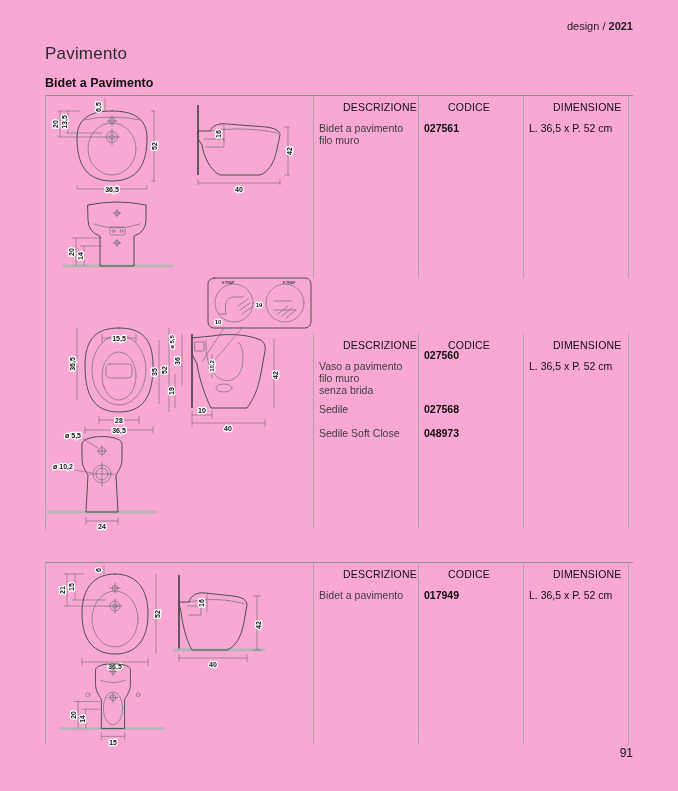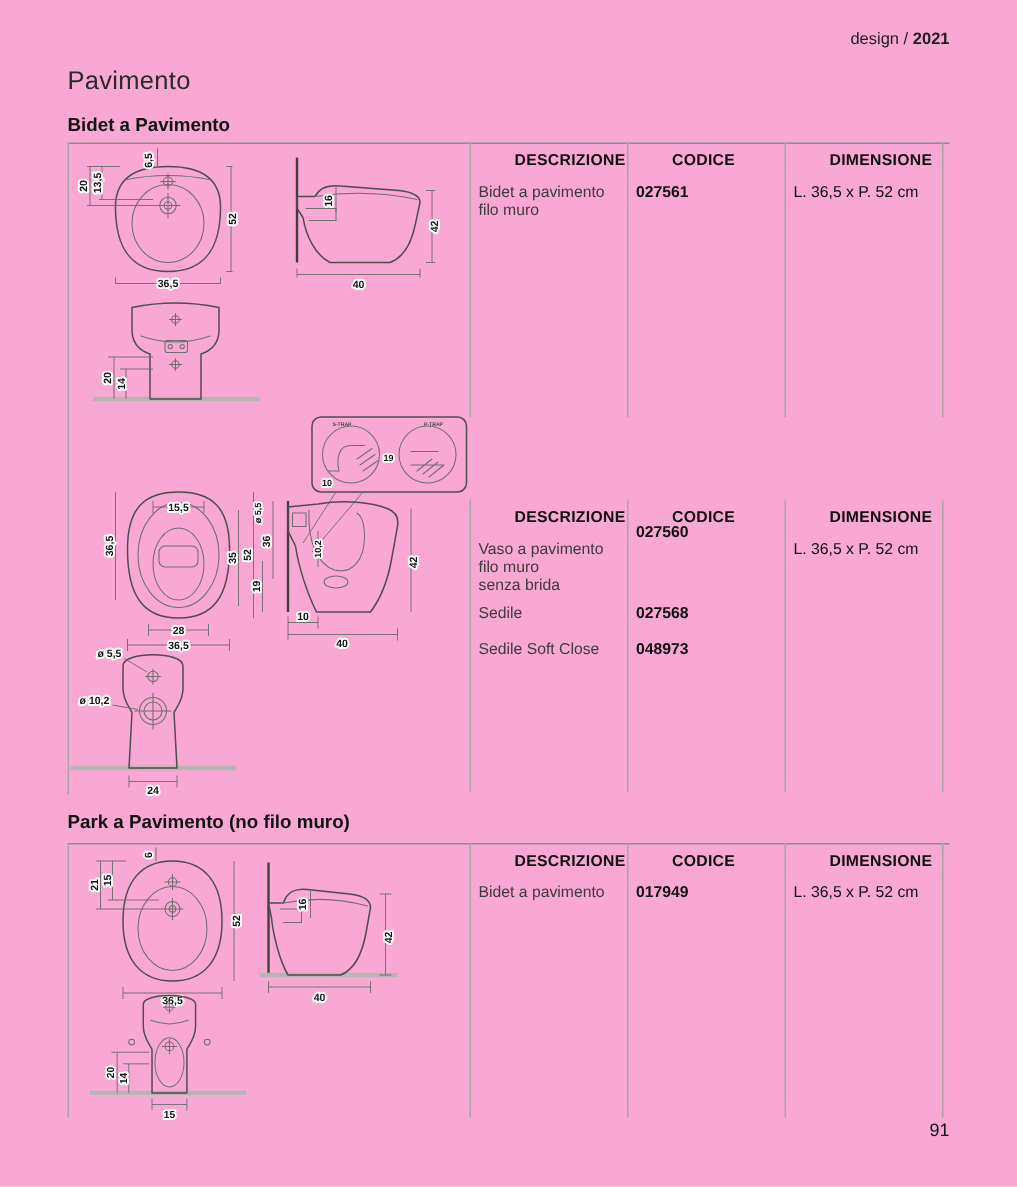--- a/index.html
+++ b/index.html
@@ -7,21 +7,21 @@
         font-family:"Liberation Sans",sans-serif;color:#1a1a1a;}
   .abs{position:absolute;}
   
   .brand{top:20px;right:45px;font-size:11px;color:#1c1c1c;}
   .brand b{font-weight:bold;}
   .page-title{left:45px;top:44px;font-size:17px;font-weight:400;color:#2b2b2b;letter-spacing:.2px;}
   .section-heading{left:45px;font-size:12.5px;font-weight:bold;color:#111;}
   .hrule{left:45px;width:588px;height:1px;background:#8c8c8c;}
   .vrule{width:1px;background:#a6a6a6;}
   
-  .thead{font-size:10.5px;font-weight:bold;color:#0e0e0e;letter-spacing:.2px;padding-left:24px;}
+  .thead{font-size:10.5px;font-weight:normal;color:#0e0e0e;letter-spacing:.2px;padding-left:24px;}
   .cell-desc{font-size:10.5px;color:#3c3c3c;line-height:12px;white-space:pre-line;width:98px;}
   .cell-code{font-size:10.5px;font-weight:bold;color:#0e0e0e;}
   .cell-dim{font-size:10.5px;font-weight:normal;color:#0e0e0e;text-align:center;}
   .page-number{right:45px;top:746px;font-size:12px;font-weight:normal;color:#111;}
   
   svg{overflow:visible;}
   .ol{fill:none;stroke:#4d4d4d;stroke-width:1;stroke-linejoin:round;stroke-linecap:round;}
   .il{fill:none;stroke:#6e6e6e;stroke-width:.7;stroke-linejoin:round;stroke-linecap:round;}
   .dl{stroke:#6a6a6a;stroke-width:.6;}
   .wall{stroke:#3f3f3f;stroke-width:1.6;}
@@ -190,21 +190,20 @@
         <path d="M 45,48 H 69 M 57,36 V 60"></path>
     </g>
     <g>
       <path class="dl" d="M 38,13 L 53,22 M 30,44 L 47,47 M 41,95 H 73 M 41,91 V 99 M 73,91 V 99"></path>
       <text class="dt" x="28" y="12" text-anchor="middle">ø 5,5</text>
       <text class="dt" x="18" y="43" text-anchor="middle">ø 10,2</text>
       <text class="dt" x="57" y="103" text-anchor="middle">24</text>
     </g>
   </svg>
 
-  <div class="abs section-heading" style="top:541px">Park a Pavimento (no filo muro)</div>
   <div class="abs hrule" style="top:562px"></div>
   <div class="abs vrule" style="left:45px;top:562px;height:183px"></div>
 
   <div class="abs" style="left:313px;top:562px;width:320px;height:183px">
     <div class="abs vrule" style="left:0;top:0;height:183px"></div>
     <div class="abs vrule" style="left:105px;top:0;height:183px"></div>
     <div class="abs vrule" style="left:210px;top:0;height:183px"></div>
     <div class="abs vrule" style="left:315px;top:0;height:183px"></div>
     <div class="abs thead" style="left:6px;top:6px">DESCRIZIONE</div>
     <div class="abs thead" style="left:111px;top:6px">CODICE</div>

